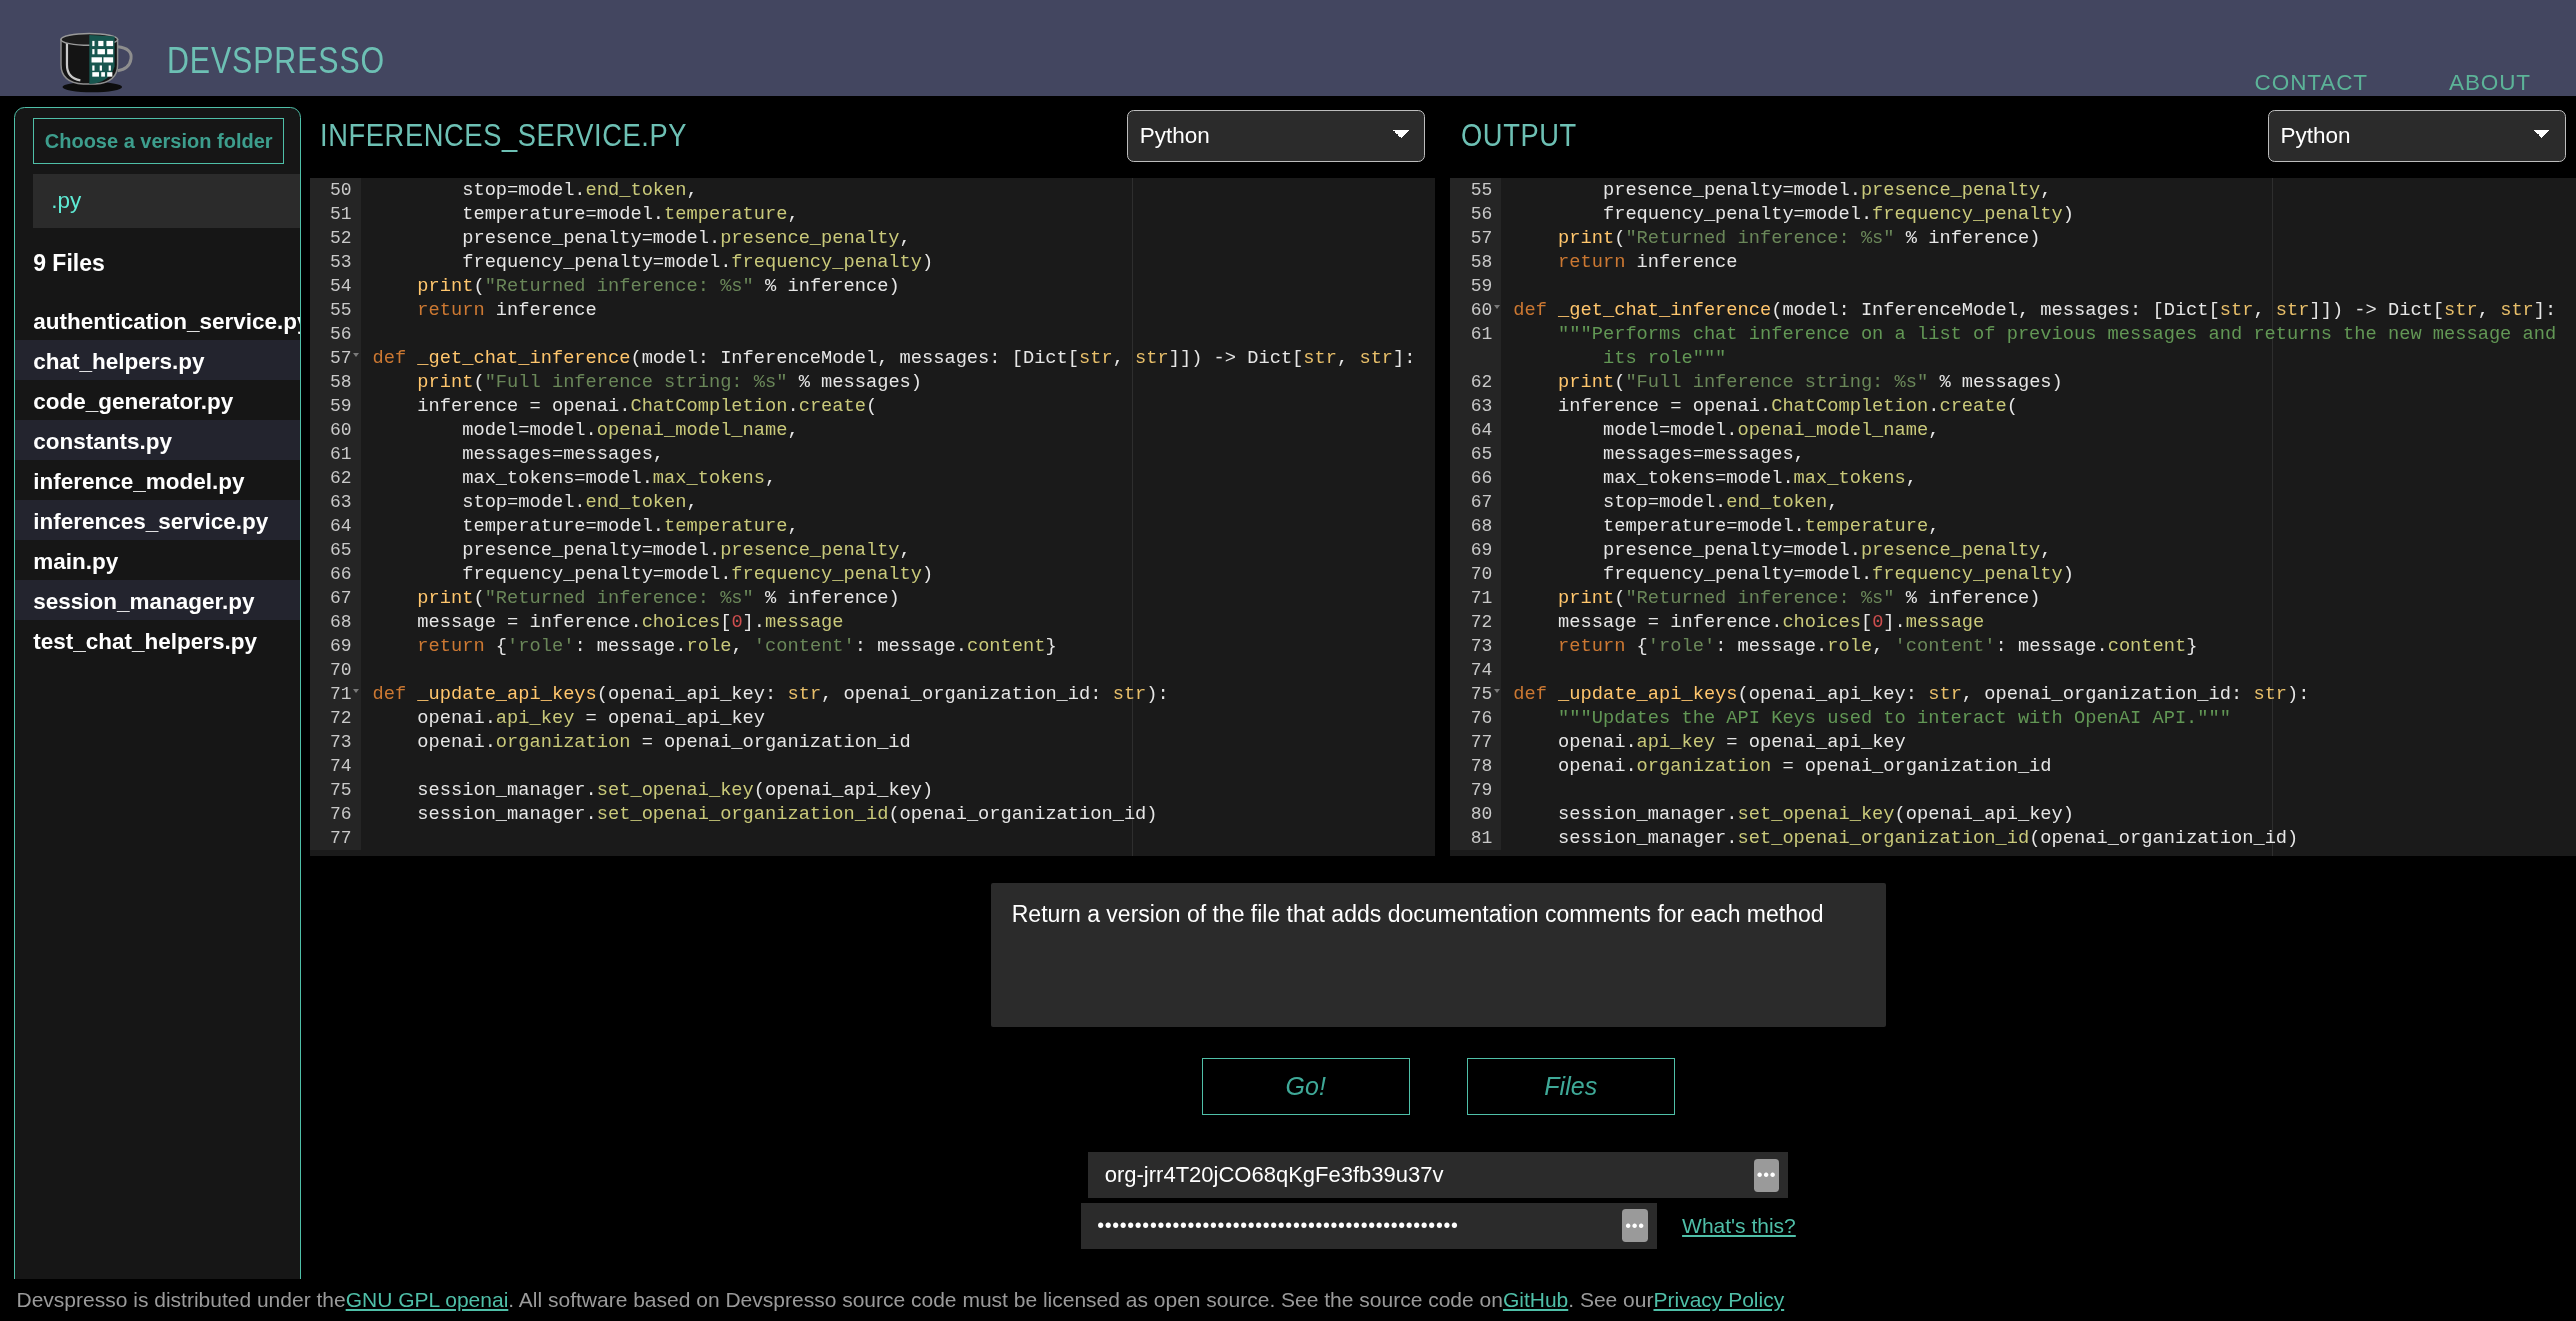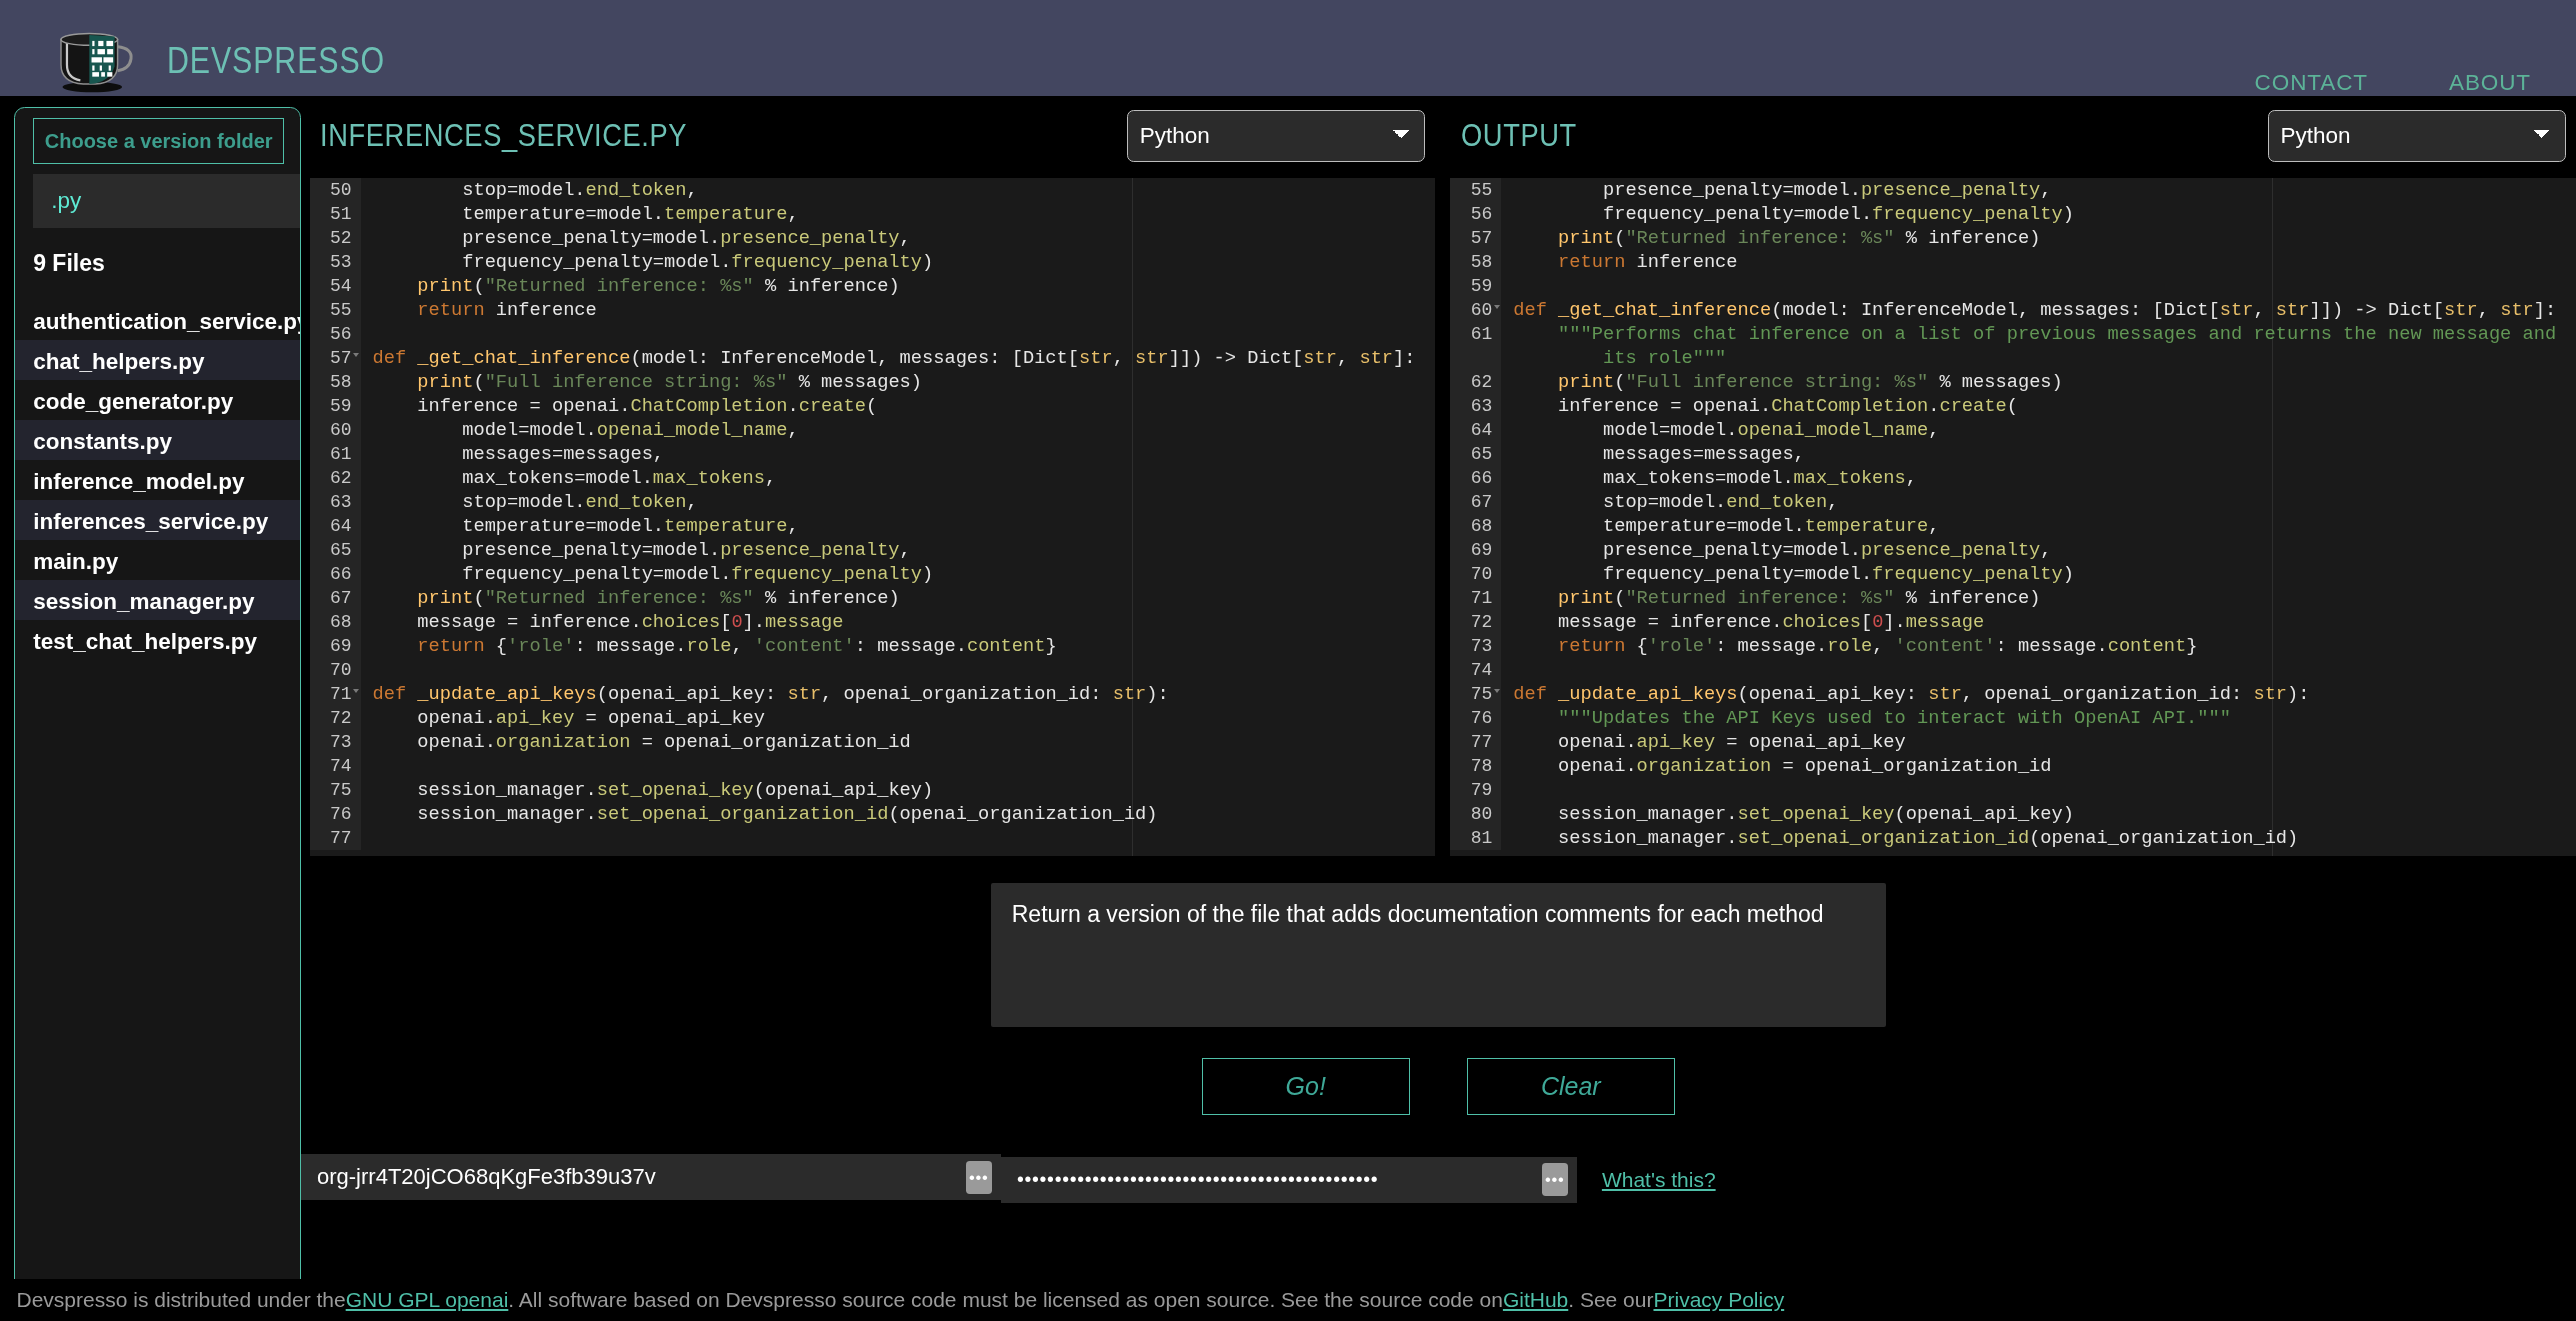--- a/index.html
+++ b/index.html
@@ -237,21 +237,21 @@
     height: 57px;
     background: #000000;
     border: 1.5px solid #4fbfa8;
     color: #3fa998;
     font-size: 25px;
     font-style: italic;
     cursor: pointer;
     font-family: "Liberation Sans", sans-serif;
   }
 
-  .keys-wrap { margin-top: 37px; display: flex; align-items: center; }
+  .keys-wrap { margin-top: 37px; display: flex; flex-direction: column; align-items: center; }
   .key-row { display: flex; align-items: center; }
   .key-field-shell {
     width: 700px;
     height: 46px;
     background: #2b2b2b;
     display: flex;
     align-items: center;
     padding: 0 9px 0 0;
   }
   .key-field {
@@ -460,21 +460,21 @@
             </div>
         </div>
       </section>
 
     </div>
 
     <div class="prompt-area">
       <textarea class="prompt-box" id="prompt-box" placeholder="" style="">Return a version of the file that adds documentation comments for each method</textarea>
       <div class="btn-row">
         <button class="act-btn">Go!</button>
-        <button class="act-btn">Clear</button>
+        <button class="act-btn">Files</button>
       </div>
 
       <div class="keys-wrap">
         <div class="key-row">
           <div class="key-field-shell">
             <input class="key-field" type="text" value="org-jrr4T20jCO68qKgFe3fb39u37v" style="">
             <button class="dots-btn">•••</button>
           </div>
         </div>
         <div class="key-row second" style="margin-top:4.5px">

